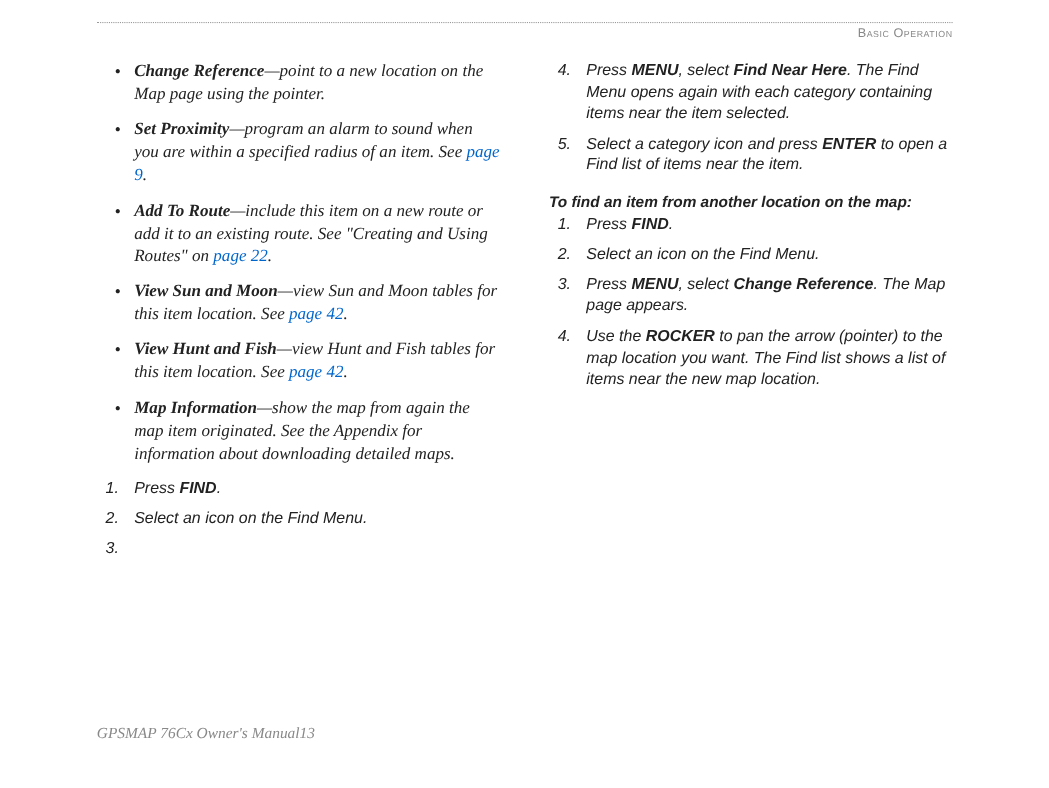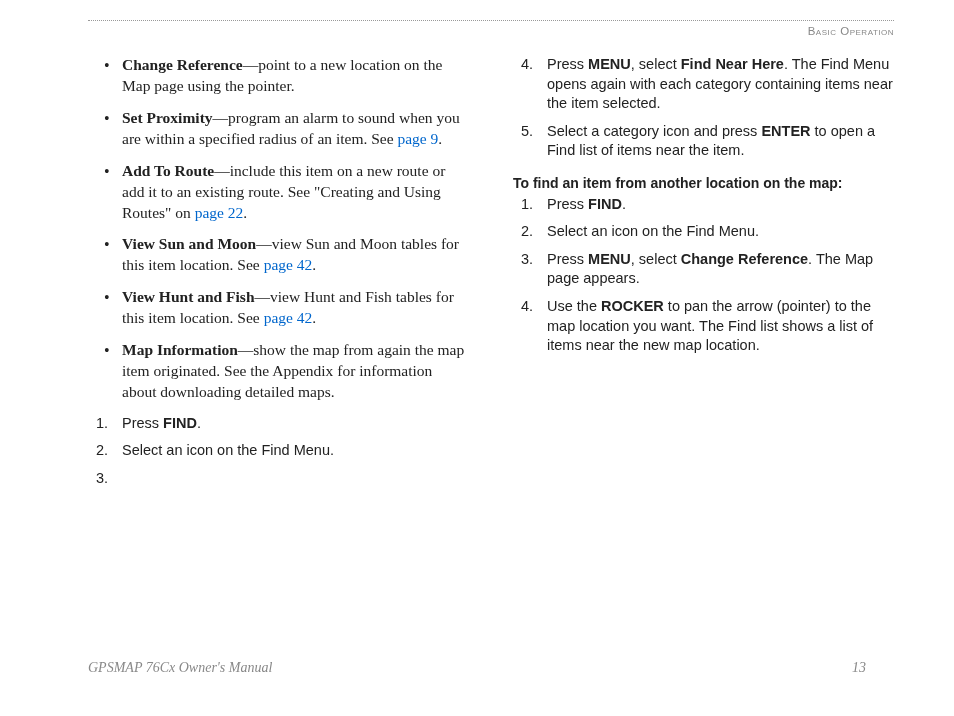--- a/index.html
+++ b/index.html
@@ -11,39 +11,40 @@
       font-family: Georgia, 'Times New Roman', serif;
       background: #fff;
       width: 954px;
       height: 716px;
       position: relative;
       padding: 0;
     }
     .page {
       width: 100%;
       height: 100%;
-      padding: 20px 60px 0 88px;
+      padding: 20px 88px 0 88px;
       position: relative;
     }
     .header-line {
       border-top: 1px dotted #999;
       margin-bottom: 4px;
     }
     .header-text {
       text-align: right;
       font-family: Arial, Helvetica, sans-serif;
       font-size: 11.5px;
       color: #888;
       font-variant: small-caps;
       letter-spacing: 0.5px;
       margin-bottom: 18px;
     }
     .columns {
       display: flex;
       gap: 44px;
+      font-style: italic;
     }
     .col {
       flex: 1;
       font-size: 15.5px;
       line-height: 1.35;
       color: #222;
     }
     .bullet-list {
       list-style: none;
       padding-left: 16px;
@@ -97,21 +98,21 @@
     }
     .key-label {
       font-weight: bold;
     }
     .footer {
       position: absolute;
       bottom: 40px;
       left: 88px;
       right: 88px;
       display: flex;
-      justify-content: space-between;
+      justify-content: flex-start;
       font-style: italic;
       font-size: 14px;
       color: #888;
     }
   </style>
 </head>
 <body>
 
 <div class="page">
   <div class="header-line"></div>

